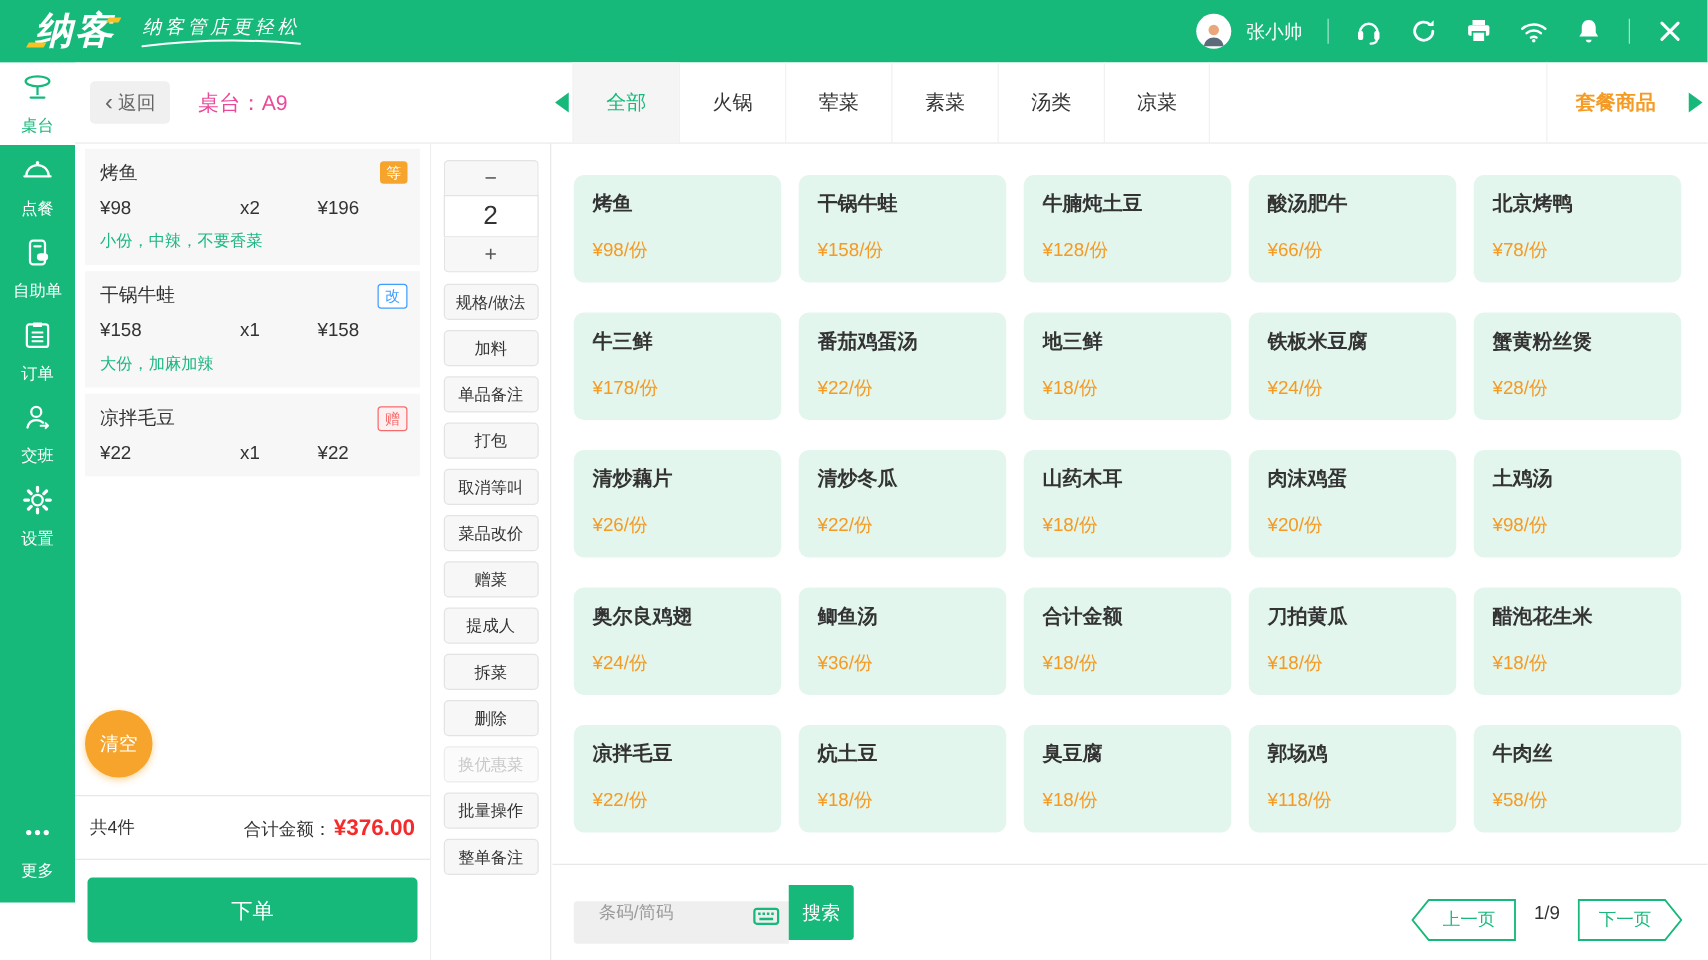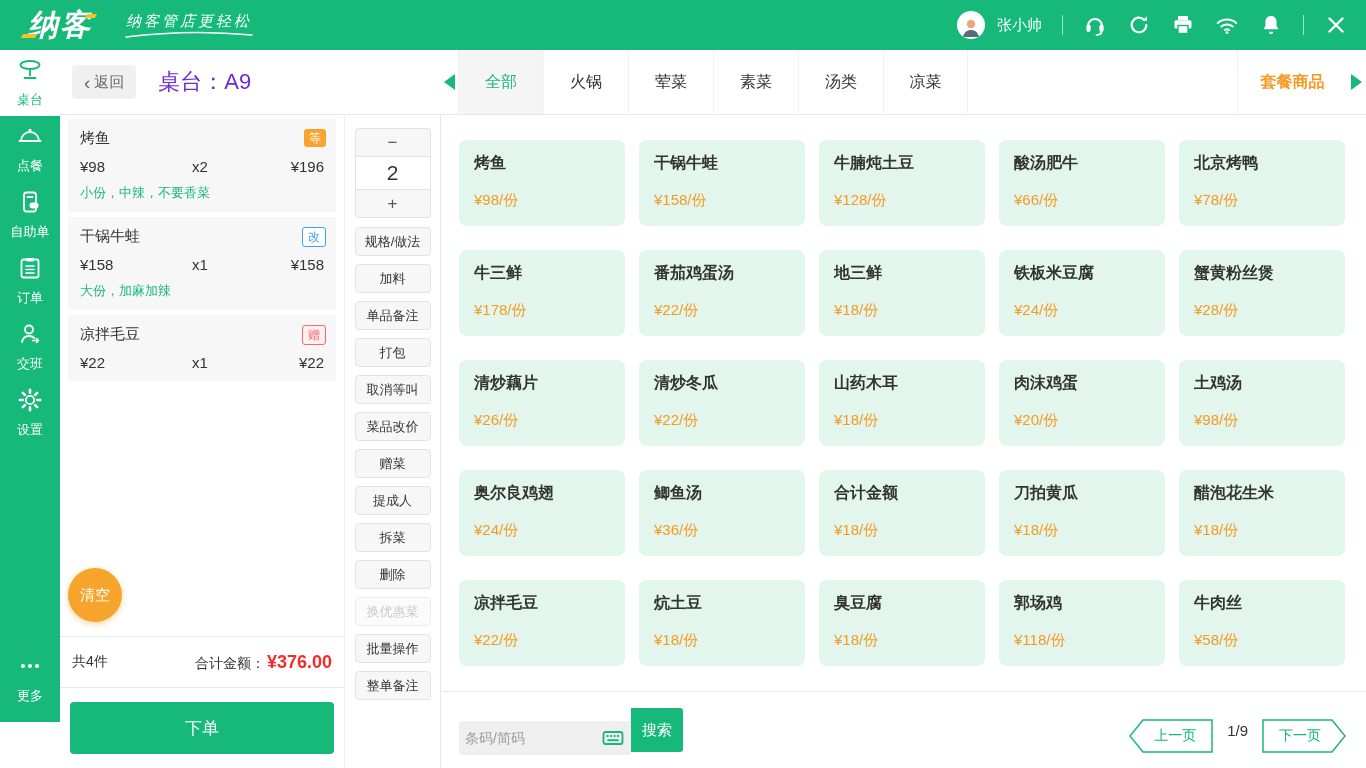--- a/index.html
+++ b/index.html
@@ -11,21 +11,21 @@
   html,body{width:1366px;height:768px;overflow:hidden;}
   body{font-family:"Liberation Sans","DejaVu Sans",sans-serif;color:var(--txt);background:#fff;}
 
   
   .topbar{position:absolute;left:0;top:0;width:1366px;height:50px;background:var(--green);
           display:flex;align-items:center;color:#fff;}
   .logo-wrap{display:flex;align-items:center;padding-left:28px;}
   .logo-mark{font-size:30px;font-weight:800;font-style:italic;letter-spacing:2px;position:relative;line-height:1;}
   .logo-mark .accent{position:absolute;left:-6px;bottom:2px;width:14px;height:4px;background:#f7c324;transform:skewX(-30deg);}
   .logo-mark .accent2{position:absolute;right:-4px;top:4px;width:10px;height:4px;background:#f7c324;transform:skewX(-30deg);}
-  .logo-slogan{margin-left:32px;display:flex;flex-direction:column;align-items:center;text-align:center;}
+  .logo-slogan{margin-left:20px;display:flex;flex-direction:column;align-items:center;text-align:center;}
   .logo-slogan .txt{font-size:15px;letter-spacing:3px;font-style:italic;}
   .topbar-right{margin-left:auto;display:flex;align-items:center;gap:20px;padding-right:18px;}
   .avatar{width:28px;height:28px;border-radius:50%;background:#fff;overflow:hidden;display:flex;align-items:flex-end;justify-content:center;}
   .avatar svg{width:24px;height:24px;}
   .user-name{font-size:15px;margin-left:-8px;}
   .v-div{width:1px;height:20px;background:rgba(255,255,255,.6);}
   .tb-icon{width:24px;height:24px;display:inline-flex;cursor:pointer;}
   .tb-icon svg{width:100%;height:100%;}
 
   
@@ -38,21 +38,21 @@
   .side-item.active{background:#fff;color:var(--green);}
   .side-more{margin-top:auto;margin-bottom:10px;}
 
   
   .header{position:absolute;left:60px;top:50px;width:1306px;height:65px;background:#fff;
           border-bottom:1px solid var(--line);display:flex;align-items:stretch;}
   .header-left{width:381px;display:flex;align-items:center;padding-left:12px;gap:22px;flex:none;}
   .back-btn{background:#f0f0f0;color:#666;border:none;border-radius:4px;height:34px;padding:0 12px;
             font-size:15px;display:flex;align-items:center;gap:4px;cursor:pointer;}
   .back-btn .chev{font-size:19px;line-height:1;}
-  .table-title{font-size:22px;color:#6d28d9;}
+  .table-title{font-size:17px;color:#ec4899;}
   .arrow-left{width:0;height:0;border-top:8px solid transparent;border-bottom:8px solid transparent;
               border-right:11px solid var(--green);align-self:center;margin:0 3px;cursor:pointer;}
   .arrow-right{width:0;height:0;border-top:8px solid transparent;border-bottom:8px solid transparent;
                border-left:11px solid var(--green);align-self:center;margin:0 4px;cursor:pointer;}
   .tabs{display:flex;align-items:stretch;}
   .tab{width:85px;display:flex;align-items:center;justify-content:center;font-size:16px;color:#333;
        cursor:pointer;border-left:1px solid #f1f1f1;}
   .tab:last-child{border-right:1px solid #f1f1f1;}
   .tab.active{background:#f5f5f5;color:var(--green);}
   .header-spacer{flex:1;}
@@ -65,21 +65,21 @@
   .order-list{flex:1;overflow:hidden;padding:4px 8px 0 8px;}
   .order-item{background:var(--grayfill);margin-bottom:5px;padding:10px 12px;position:relative;cursor:pointer;}
   .oi-name{font-size:15px;color:#333;}
   .oi-badge{position:absolute;top:10px;right:10px;font-size:12px;line-height:1;padding:3px 5px;border-radius:3px;}
   .oi-badge.wait{background:var(--badge-orange);color:#fff;}
   .oi-badge.modify{background:#fff;color:var(--blue);border:1px solid var(--blue);}
   .oi-badge.gift{background:#fef0f0;color:var(--pink);border:1px solid var(--pink);}
   .oi-row{display:flex;align-items:center;margin-top:10px;font-size:15px;color:#333;}
   .oi-price{flex:1;}
   .oi-qty{width:62px;}
-  .oi-total{width:70px;text-align:right;}
+  .oi-total{width:70px;text-align:left;}
   .oi-note{margin-top:9px;font-size:13px;color:#1db783;}
   .clear-btn{position:absolute;left:8px;bottom:146px;width:54px;height:54px;border-radius:50%;
              background:var(--badge-orange);color:#fff;border:none;font-size:15px;cursor:pointer;
              box-shadow:0 2px 6px rgba(245,164,35,.45);}
   .totals{height:52px;border-top:1px solid var(--line);border-bottom:1px solid var(--line);
           display:flex;align-items:center;padding:0 12px;flex:none;}
   .totals .count{font-size:14px;color:#333;}
   .totals .right{margin-left:auto;display:flex;align-items:baseline;gap:2px;}
   .totals .tlabel{font-size:14px;color:#333;}
   .totals .tvalue{font-size:18px;font-weight:bold;color:var(--red);}
@@ -108,21 +108,21 @@
            display:flex;flex-direction:column;}
   .menu-grid{flex:1;padding:25px 17px 0 17px;display:grid;grid-template-columns:repeat(5,166px);
              grid-auto-rows:86px;gap:24px 14px;border-bottom:1px solid var(--line);align-content:start;}
   .menu-card{background:var(--mint);border-radius:8px;padding:13px 15px;cursor:pointer;}
   .mc-name{font-size:16px;font-weight:bold;color:#333;white-space:nowrap;overflow:hidden;}
   .mc-price{margin-top:17px;font-size:15px;color:var(--orange);}
 
   
   .bottom-bar{height:76px;flex:none;display:flex;align-items:center;padding:0 20px 0 17px;}
   .search-box{width:172px;height:34px;background:#efefef;border-radius:3px 0 0 3px;display:flex;
-              align-items:center;padding:0 6px 0 6px;margin-top:15px;}
+              align-items:flex-start;padding:0 6px 0 20px;margin-top:15px;}
   .search-box input{flex:1;min-width:0;border:none;background:transparent;outline:none;font-size:14px;
                     color:#333;font-family:inherit;}
   .search-box input::placeholder{color:#9b9b9b;}
   .kbd-icon{width:24px;height:24px;flex:none;cursor:pointer;}
   .search-btn{width:52px;height:44px;background:var(--green);color:#fff;border:none;border-radius:0 3px 3px 0;
               font-size:15px;cursor:pointer;}
   .bb-spacer{flex:1;}
   .page-btn{position:relative;width:84px;height:34px;cursor:pointer;flex:none;margin-top:12px;}
   .page-btn svg{position:absolute;inset:0;}
   .page-btn .pb-label{position:absolute;inset:0;display:flex;align-items:center;justify-content:center;

